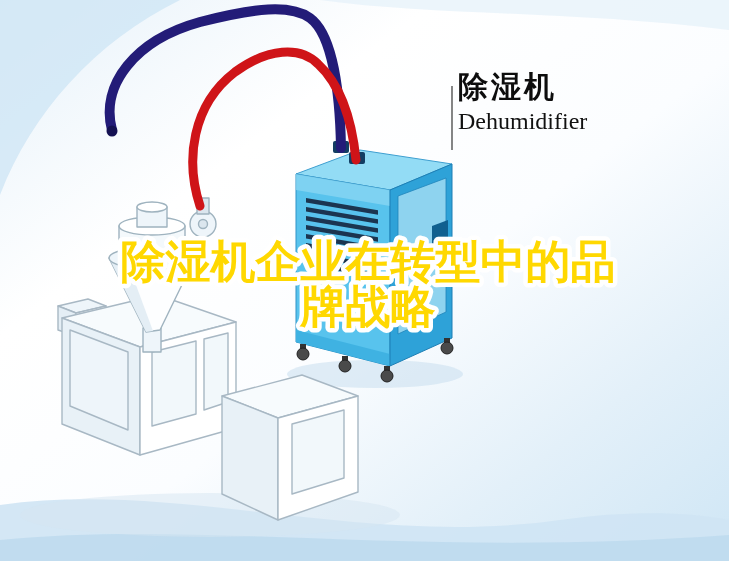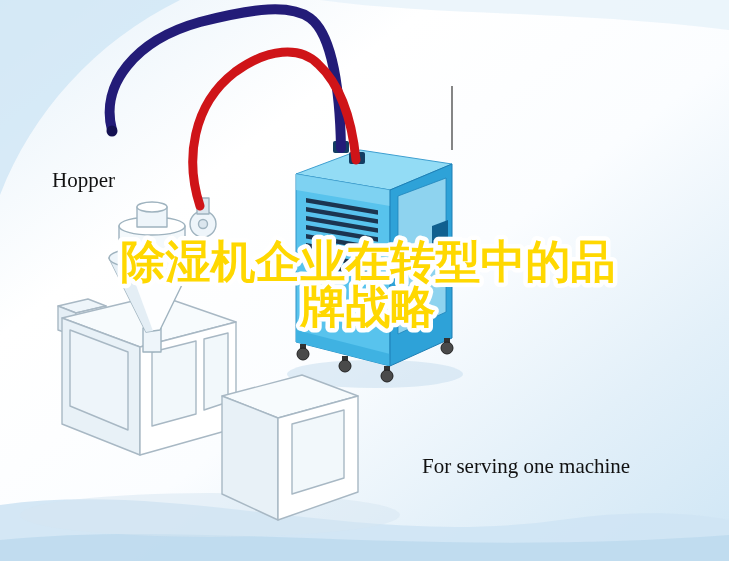--- a/index.html
+++ b/index.html
@@ -122,22 +122,24 @@
     <path d="M200,206 C185,160 192,105 235,72 C268,48 300,46 318,64 C340,84 352,120 356,160" fill="none" stroke="#cf1418" stroke-width="9" stroke-linecap="round"></path>
 
     <line x1="452" y1="86" x2="452" y2="150" stroke="#444" stroke-width="1.3"></line>
 
     <g font-family="sans-serif" font-weight="bold" font-size="45" text-anchor="middle">
       <text x="368" y="277" fill="#ffd800" stroke="#ffffff" stroke-width="9" paint-order="stroke fill" stroke-linejoin="round">除湿机企业在转型中的品</text>
       <text x="368" y="322" fill="#ffd800" stroke="#ffffff" stroke-width="9" paint-order="stroke fill" stroke-linejoin="round">牌战略</text>
     </g>
   </svg>
 
+  <div class="label-block dehum-block">
+    <div class="zh-label">除湿机</div>
+    <div class="en-label">Dehumidifier</div>
+  </div>
 
   <div class="label-block hopper-block">
-    <div class="en-label">Hopper</div>
   </div>
 
   <div class="label-block caption-block">
-    <div class="en-label">For serving one machine</div>
   </div>
 
 </div>
 
 </body></html>

